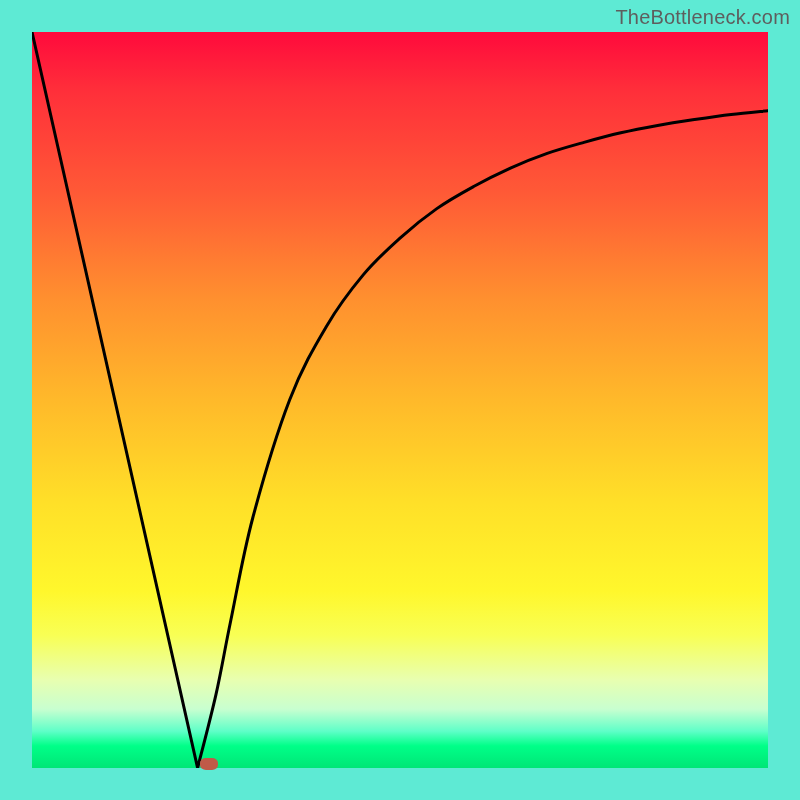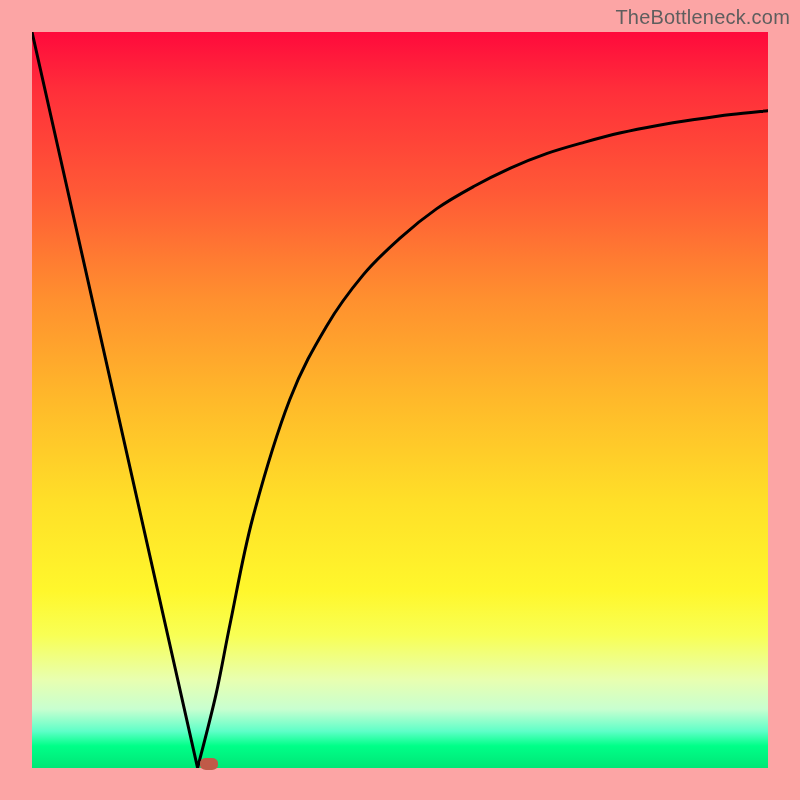--- a/index.html
+++ b/index.html
@@ -8,21 +8,21 @@
     width: 800px;
     height: 800px;
     background: #000;
     overflow: hidden;
     font-family: Arial, Helvetica, sans-serif;
   }
   .frame {
     position: absolute;
     left: 0; top: 0;
     width: 800px; height: 800px;
-    background: #fca5a5;
+    background: #5eead4;
   }
   .plot {
     position: absolute;
     left: 32px;
     top: 32px;
     width: 736px;
     height: 736px;
     
     background: linear-gradient(to bottom,
       #ff0a3c 0%,

